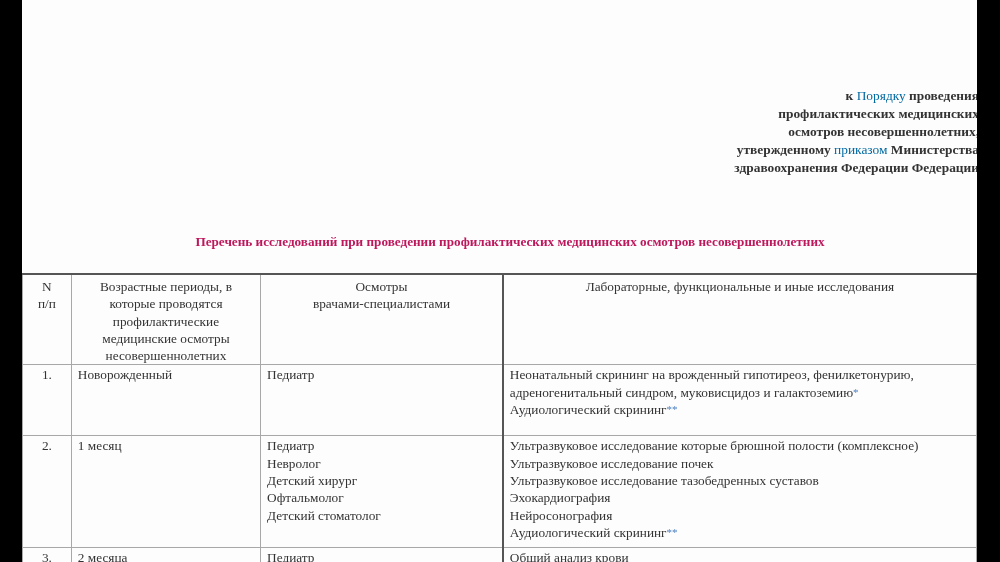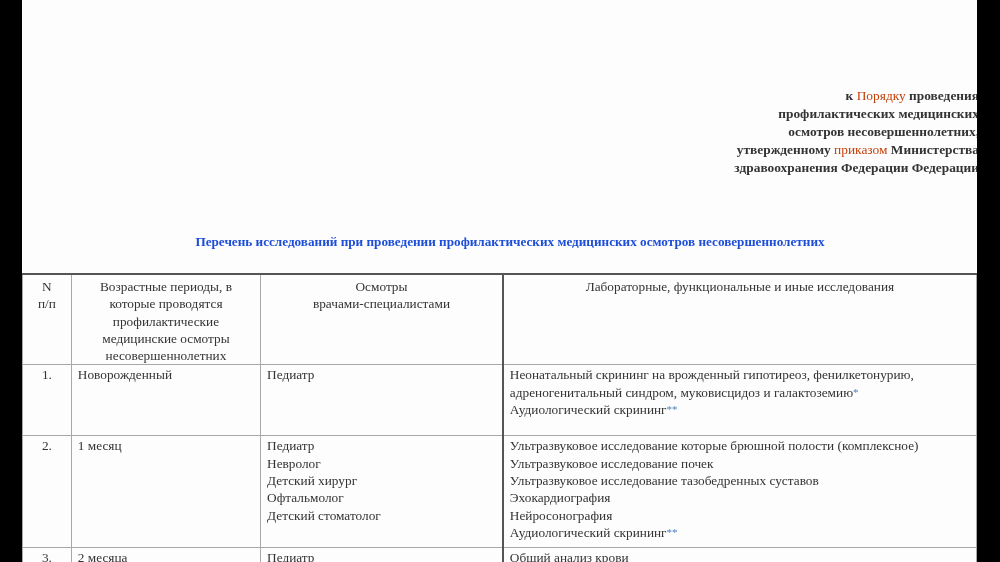--- a/index.html
+++ b/index.html
@@ -12,24 +12,24 @@
     }
     .page {
       position: absolute; left: 22px; top: 0; width: 955px; height: 562px;
       background: #fdfdfd; overflow: hidden;
     }
     .appendix {
       position: absolute; right: -2px; top: 87px;
       text-align: right; font-weight: bold; font-size: 13.4px; line-height: 18px;
       color: #333; white-space: nowrap;
     }
-    .appendix a { color: #c2410c; font-weight: normal; text-decoration: none; }
+    .appendix a { color: #0369a1; font-weight: normal; text-decoration: none; }
     .doc-title {
       position: absolute; left: 0; width: 976px; top: 234px;
-      text-align: center; font-weight: bold; font-size: 13.2px; color: #1d4ed8;
+      text-align: center; font-weight: bold; font-size: 13.2px; color: #be185d;
     }
     table {
       position: absolute; left: 0; top: 273px;
       border-collapse: collapse; table-layout: fixed;
       font-size: 13.3px; line-height: 17.3px; color: #333;
     }
     table th, table td {
       border: 1px solid #a8a8a8; vertical-align: top; padding: 1px 6px 0 6px;
       font-weight: normal;
     }

